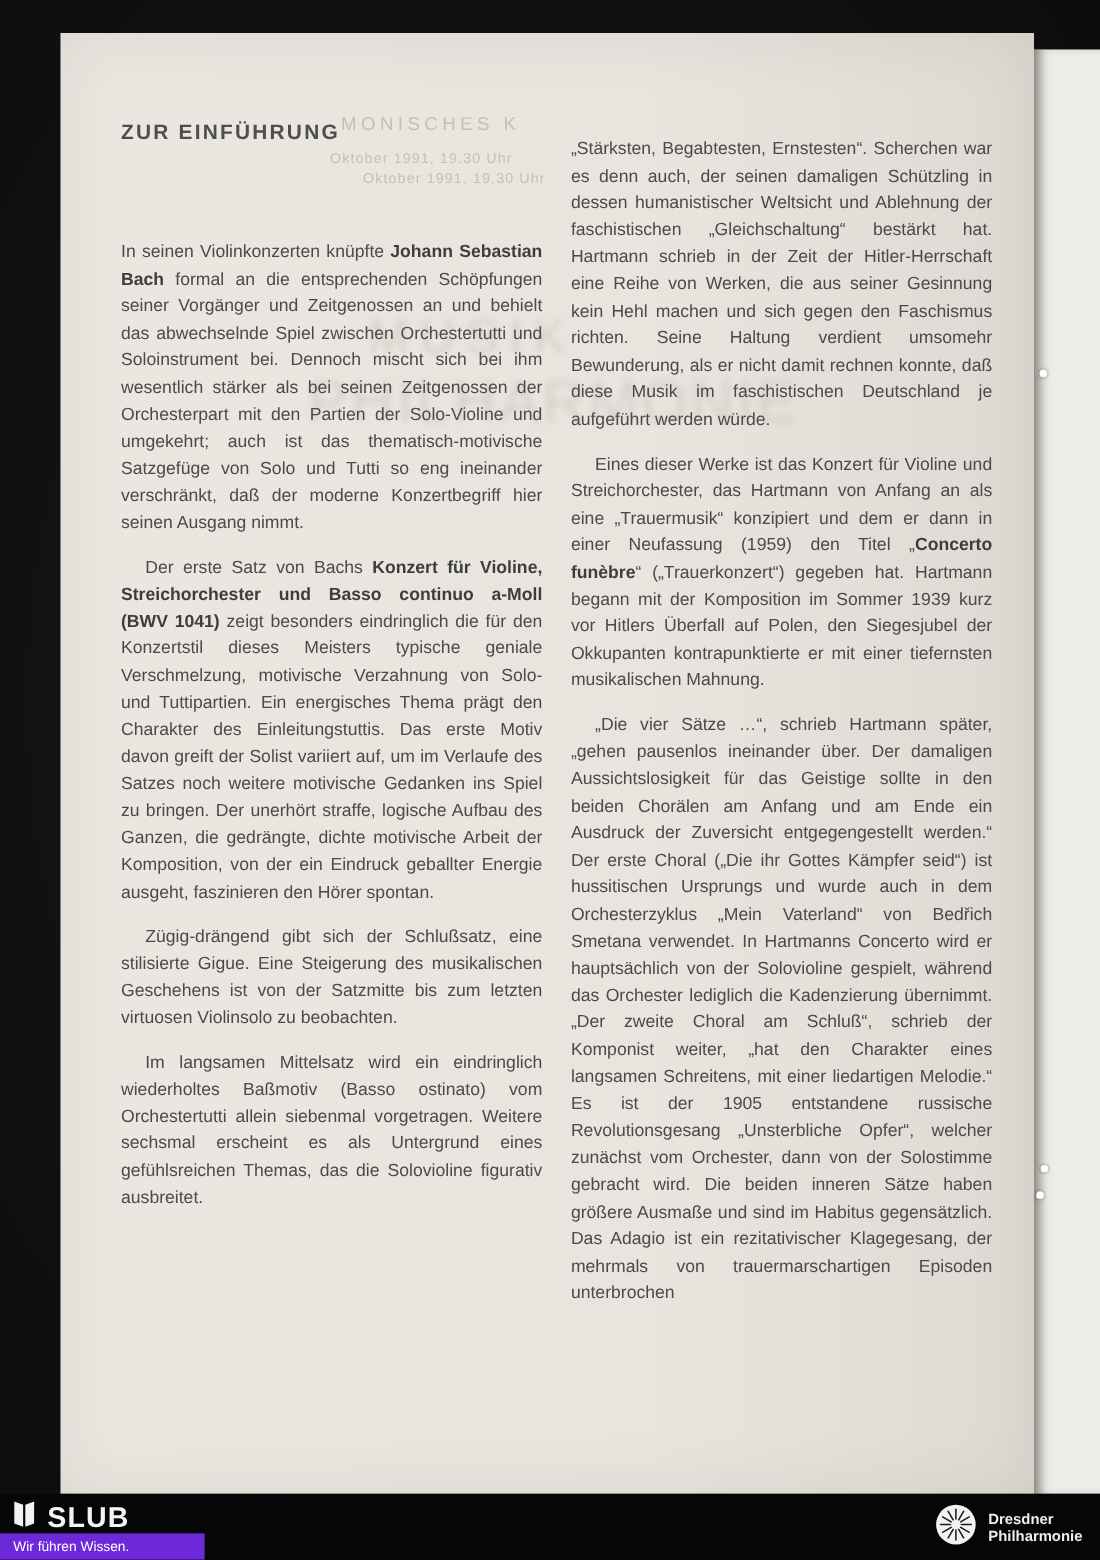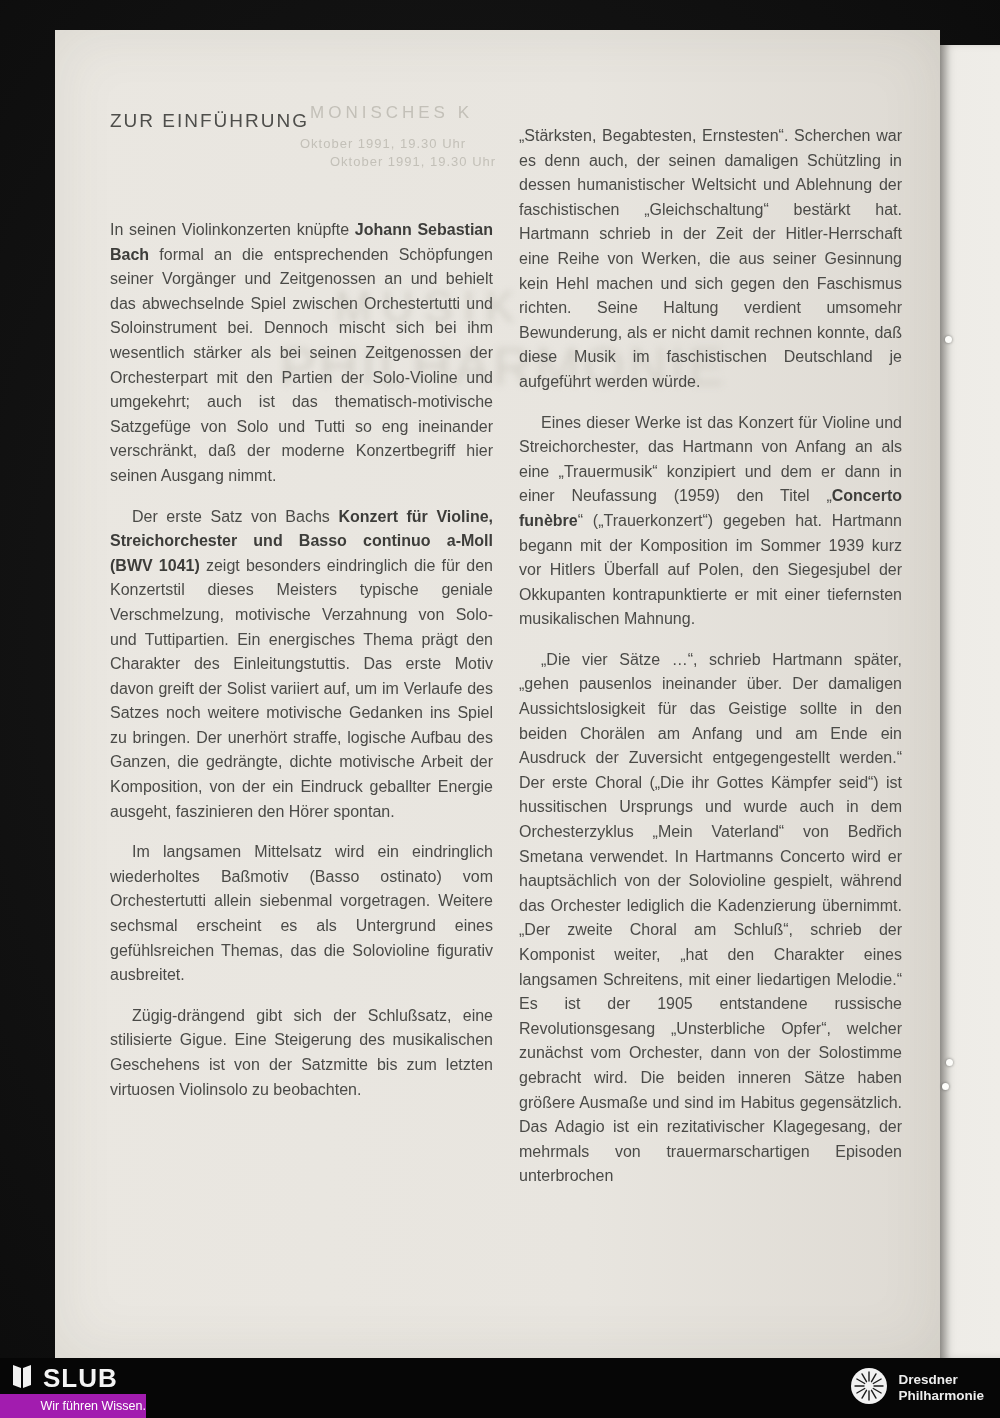--- a/index.html
+++ b/index.html
@@ -63,21 +63,21 @@
   .ghost.g3 { left: 275px; top: 124px; font-size: 13px; letter-spacing: 1px; }
   .ghost.g4 { left: 280px; top: 252px; font-size: 44px; letter-spacing: 10px; color: #d3d0c8; filter: blur(3px); }
   .ghost.g5 { left: 225px; top: 305px; font-size: 54px; letter-spacing: 3px;  color: #d4d1c9; filter: blur(3.5px); }
 
   .title {
     position: absolute;
     left: 55px;
     top: 80px;
     margin: 0;
     font-size: 19px;
-    font-weight: 400;
+    font-weight: 700;
     letter-spacing: 2px;
     color: #4e4e4b;
   }
   .col {
     position: absolute;
     width: 383px;
     font-size: 16px;
     line-height: 24.6px;
     color: #4a4a47;
     text-align: justify;
@@ -111,29 +111,28 @@
   .slub-name {
     color: #f4f4f4;
     font-size: 26px;
     font-weight: 700;
     letter-spacing: 1px;
   }
   .slub-tagline {
     position: absolute;
     left: 0;
     top: 36px;
-    width: 146px;
+    width: 186px;
     height: 24px;
-    background: #a21caf;
+    background: #6d28d9;
     color: #ffffff;
     font-size: 12.5px;
     line-height: 24px;
     padding-left: 12px;
     box-sizing: border-box;
-    text-align: right;
   }
   .dp-block {
     position: absolute;
     right: 16px;
     top: 9px;
     display: flex;
     align-items: center;
     gap: 10px;
     font-weight: bold;
   }
@@ -154,22 +153,22 @@
     <div class="ghost g2">Oktober 1991, 19.30 Uhr</div>
     <div class="ghost g3">Oktober 1991, 19.30 Uhr</div>
     <div class="ghost g4">MUSIK</div>
     <div class="ghost g5">PHILHARMONIE</div>
 
     <h1 class="title">ZUR EINFÜHRUNG</h1>
 
     <div class="col col-left">
       <p class="para"><span>In seinen Violinkonzerten knüpfte </span><b>Johann Sebastian Bach</b><span> formal an die entsprechenden Schöpfungen seiner Vorgänger und Zeitgenossen an und behielt das abwechselnde Spiel zwischen Orchestertutti und Soloinstrument bei. Dennoch mischt sich bei ihm wesentlich stärker als bei seinen Zeitgenossen der Orchesterpart mit den Partien der Solo-Violine und umgekehrt; auch ist das thematisch-motivische Satzgefüge von Solo und Tutti so eng ineinander verschränkt, daß der moderne Konzertbegriff hier seinen Ausgang nimmt.</span></p>
       <p class="para indent"><span>Der erste Satz von Bachs </span><b>Konzert für Violine, Streichorchester und Basso continuo a-Moll (BWV 1041)</b><span> zeigt besonders eindringlich die für den Konzertstil dieses Meisters typische geniale Verschmelzung, motivische Verzahnung von Solo- und Tuttipartien. Ein energisches Thema prägt den Charakter des Einleitungstuttis. Das erste Motiv davon greift der Solist variiert auf, um im Verlaufe des Satzes noch weitere motivische Gedanken ins Spiel zu bringen. Der unerhört straffe, logische Aufbau des Ganzen, die gedrängte, dichte motivische Arbeit der Komposition, von der ein Eindruck geballter Energie ausgeht, faszinieren den Hörer spontan.</span></p>
+      <p class="para indent"><span>Zügig-drängend gibt sich der Schlußsatz, eine stilisierte Gigue. Eine Steigerung des musikalischen Geschehens ist von der Satzmitte bis zum letzten virtuosen Violinsolo zu beobachten.</span></p>
       <p class="para indent"><span>Im langsamen Mittelsatz wird ein eindringlich wiederholtes Baßmotiv (Basso ostinato) vom Orchestertutti allein siebenmal vorgetragen. Weitere sechsmal erscheint es als Untergrund eines gefühlsreichen Themas, das die Solovioline figurativ ausbreitet.</span></p>
-      <p class="para indent"><span>Zügig-drängend gibt sich der Schlußsatz, eine stilisierte Gigue. Eine Steigerung des musikalischen Geschehens ist von der Satzmitte bis zum letzten virtuosen Violinsolo zu beobachten.</span></p>
     </div>
 
     <div class="col col-right">
       <p class="para"><span>„Stärksten, Begabtesten, Ernstesten“. Scherchen war es denn auch, der seinen damaligen Schützling in dessen humanistischer Weltsicht und Ablehnung der faschistischen „Gleichschaltung“ bestärkt hat. Hartmann schrieb in der Zeit der Hitler-Herrschaft eine Reihe von Werken, die aus seiner Gesinnung kein Hehl machen und sich gegen den Faschismus richten. Seine Haltung verdient umsomehr Bewunderung, als er nicht damit rechnen konnte, daß diese Musik im faschistischen Deutschland je aufgeführt werden würde.</span></p>
       <p class="para indent"><span>Eines dieser Werke ist das Konzert für Violine und Streichorchester, das Hartmann von Anfang an als eine „Trauermusik“ konzipiert und dem er dann in einer Neufassung (1959) den Titel „</span><b>Concerto funèbre</b><span>“ („Trauerkonzert“) gegeben hat. Hartmann begann mit der Komposition im Sommer 1939 kurz vor Hitlers Überfall auf Polen, den Siegesjubel der Okkupanten kontrapunktierte er mit einer tiefernsten musikalischen Mahnung.</span></p>
       <p class="para indent"><span>„Die vier Sätze …“, schrieb Hartmann später, „gehen pausenlos ineinander über. Der damaligen Aussichtslosigkeit für das Geistige sollte in den beiden Chorälen am Anfang und am Ende ein Ausdruck der Zuversicht entgegengestellt werden.“ Der erste Choral („Die ihr Gottes Kämpfer seid“) ist hussitischen Ursprungs und wurde auch in dem Orchesterzyklus „Mein Vaterland“ von Bedřich Smetana verwendet. In Hartmanns Concerto wird er hauptsächlich von der Solovioline gespielt, während das Orchester lediglich die Kadenzierung übernimmt. „Der zweite Choral am Schluß“, schrieb der Komponist weiter, „hat den Charakter eines langsamen Schreitens, mit einer liedartigen Melodie.“ Es ist der 1905 entstandene russische Revolutionsgesang „Unsterbliche Opfer“, welcher zunächst vom Orchester, dann von der Solostimme gebracht wird. Die beiden inneren Sätze haben größere Ausmaße und sind im Habitus gegensätzlich. Das Adagio ist ein rezitativischer Klagegesang, der mehrmals von trauermarschartigen Episoden unterbrochen</span></p>
     </div>
 
   </div>
 

